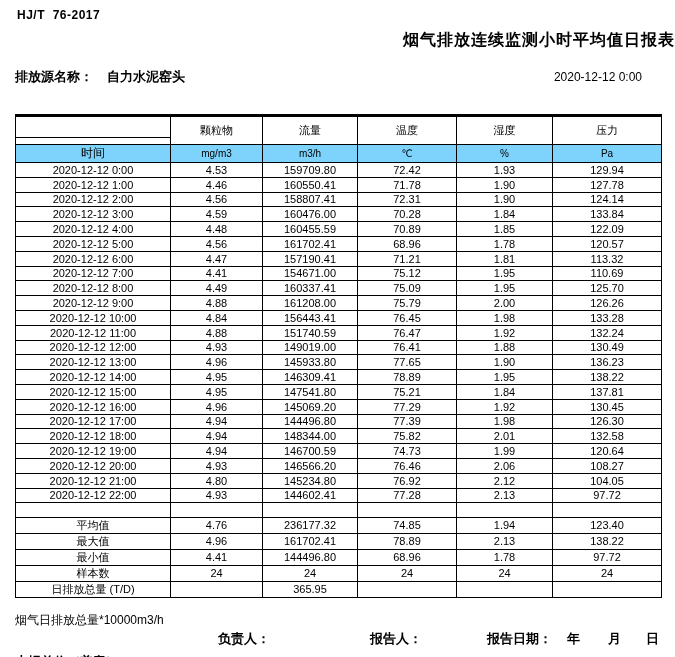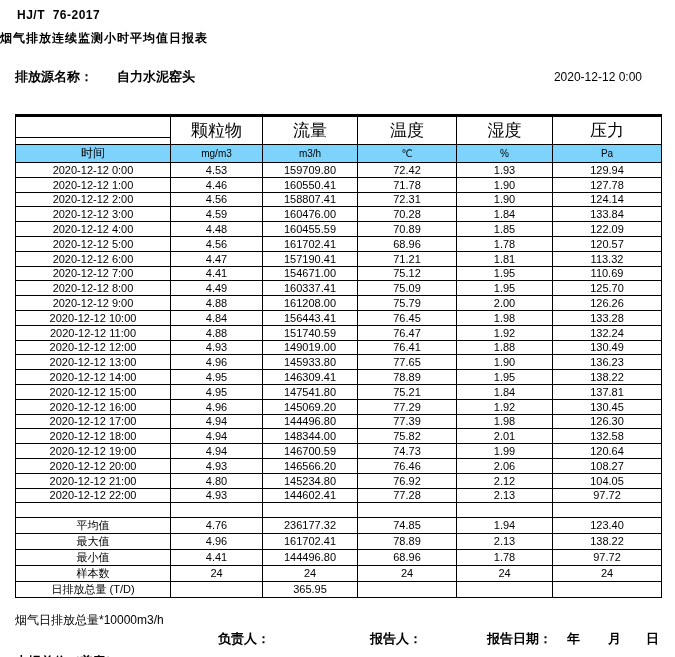--- a/index.html
+++ b/index.html
@@ -1,30 +1,30 @@
 <!DOCTYPE html>
 <html><head>
 <meta charset="utf-8">
 <style>
   * { box-sizing: border-box; }
   html,body { margin:0; padding:0; background:#ffffff; }
   body { font-family:"Liberation Sans","DejaVu Sans",sans-serif; color:#000; }
   .page { position:relative; width:675px; height:657px; background:#fff; overflow:hidden;padding-left:33px; }
 
   .std { position:absolute; left:17px; top:8px; font-size:12px; font-weight:bold; white-space:pre; letter-spacing:0.5px; }
-  .title { position:absolute; left:0; top:30px; width:100%; text-align:left; font-size:12px; font-weight:bold; letter-spacing:1px; }
+  .title { position:absolute; left:0; top:30px; width:100%; text-align:right; font-size:16px; font-weight:bold; letter-spacing:1px; }
   .source-row { position:absolute; left:15px; top:68px; font-size:13px; font-weight:bold; }
-  .source-name { margin-left:24px; }
+  .source-name { margin-left:14px; }
   .report-date { position:absolute; top:70px; right:33px; font-size:12px; font-weight:normal; }
 
   table.report { position:absolute; left:15px; top:114px; border-collapse:collapse; table-layout:fixed; width:646px;
                  border:1px solid #000; border-top:3px solid #000; }
   table.report td { border:1px solid #000; text-align:center; vertical-align:middle;
                     font-size:11px; padding:0; height:15px; overflow:hidden; white-space:nowrap; }
-  tr.name-row td { height:29px; font-size:17px; }
+  tr.name-row td { height:29px; font-size:11px; }
   td.split-cell { vertical-align:top; }
   .split-line { height:14px; border-bottom:1px solid #000; }
   tr.unit-row td { background:#7dd3fc; height:15px; font-size:10px; }
   tr.unit-row td.time-head { font-size:12px; }
   tbody.data td { height:14.8px; }
   tr.spacer-row td { height:14px; }
   tbody.summary td { height:14.6px; }
   td.sum-label { font-size:12px; }
 
   .note { position:absolute; left:15px; top:612px; font-size:12px; }

